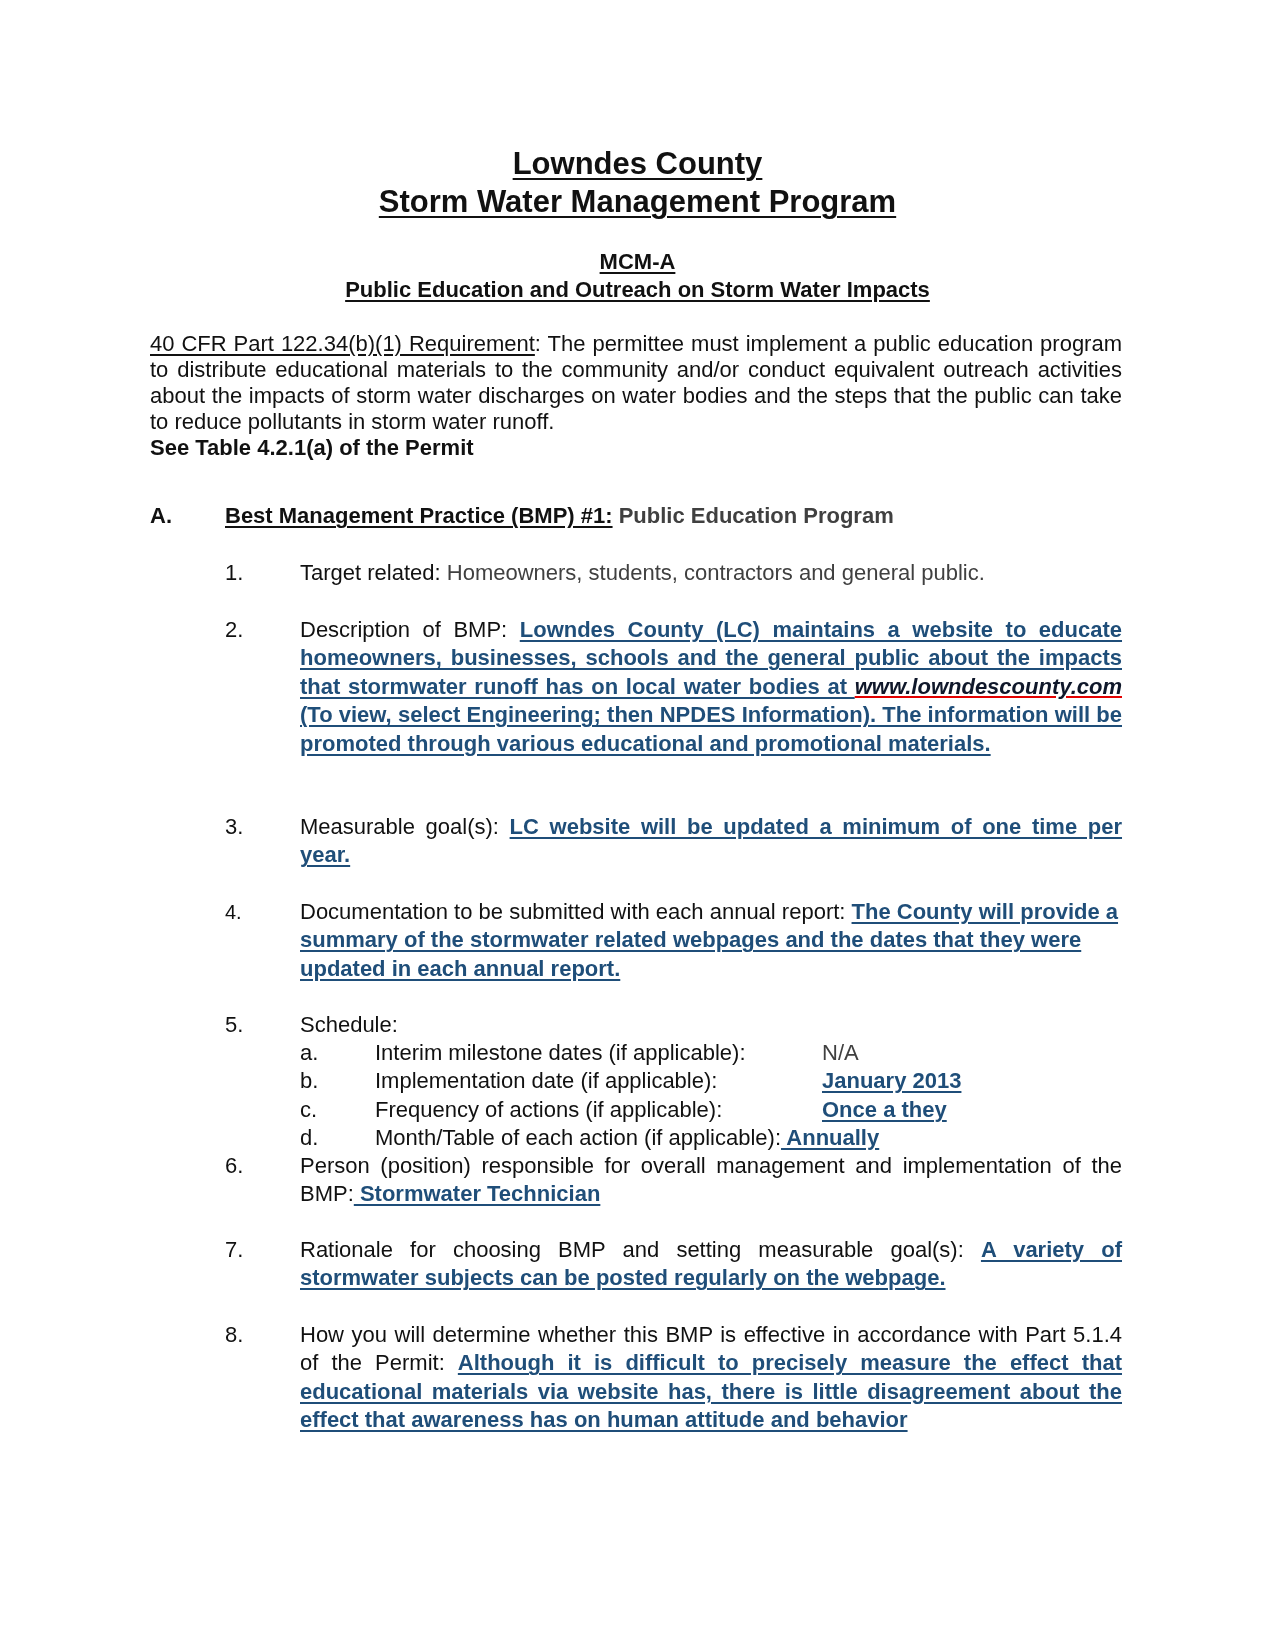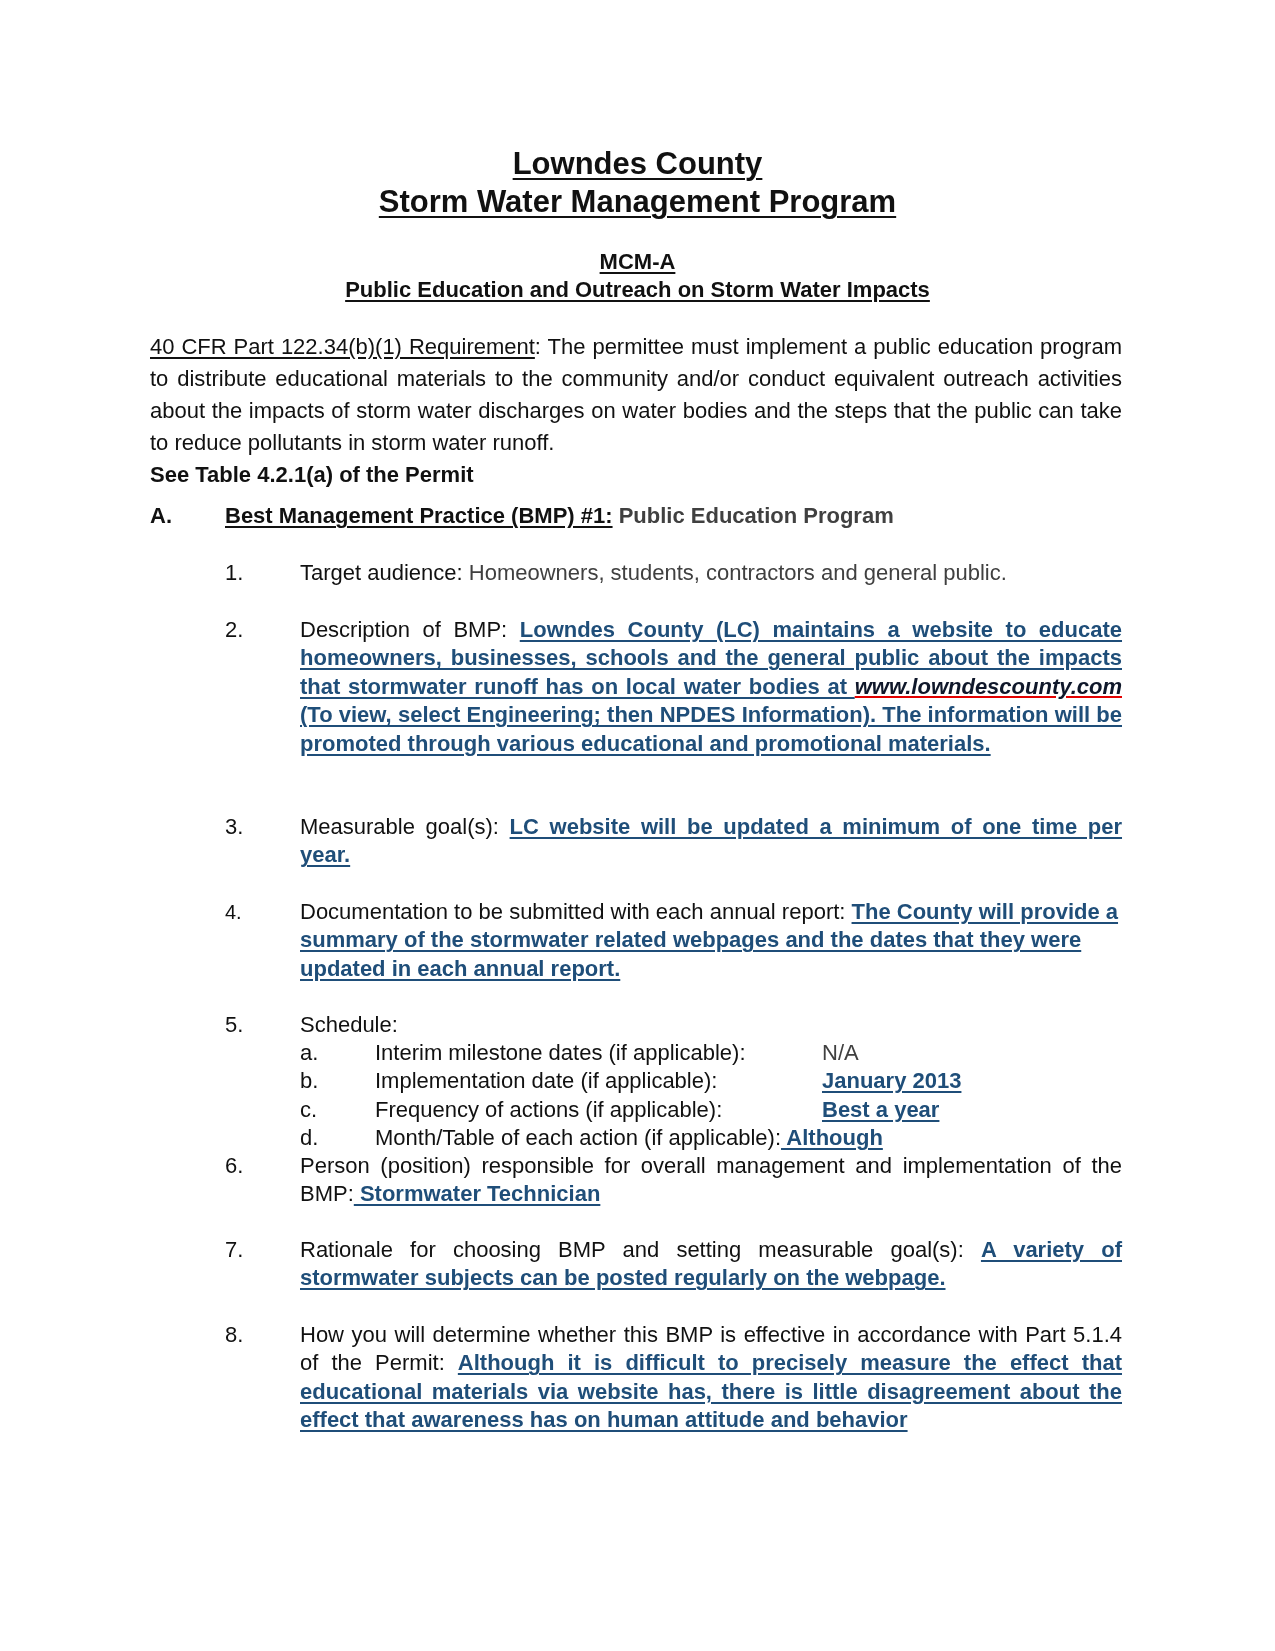--- a/index.html
+++ b/index.html
@@ -13,21 +13,21 @@
     font-weight: bold; font-size: 31px; line-height: 38px;
   }
   .title span { text-decoration: underline; text-decoration-thickness: 2px; text-underline-offset: 4px; }
   .subtitle {
     position: absolute; left: 0; width: 1275px; text-align: center;
     font-weight: bold; font-size: 22px; line-height: 28px;
   }
   .subtitle span { text-decoration: underline; text-decoration-thickness: 2px; text-underline-offset: 3px; margin-top: 28px; }
   .para {
     position: absolute; left: 150px; width: 972px;
-    font-size: 22px; line-height: 32px; text-align: justify;
+    font-size: 22px; line-height: 26px; text-align: justify;
   }
   .u { text-decoration: underline; text-underline-offset: 3px; }
   .b { font-weight: bold; }
   .blue-u { color: #404040; text-decoration-color: #1f4e79; text-decoration-thickness: 2px; text-underline-offset: 3px; }
   .blue-b { color: #1f4e79; font-weight: bold; text-decoration: underline; text-decoration-color: #1f4e79; text-decoration-thickness: 2px; text-underline-offset: 3px; }
   .red { color: #0f172a; text-decoration: underline; text-decoration-color: #e30000; font-style: italic; }
   .sect-letter {
     position: absolute; left: 150px; font-weight: bold; font-size: 22px; line-height: 28px;
   }
   .sect-head {
@@ -76,21 +76,21 @@
     <span class="b">See Table 4.2.1(a) of the Permit</span>
   </div>
 
   <div class="sect-letter" style="top:502px;">A.</div>
   <div class="sect-head" style="top:502px;">
     <span class="u" style="text-decoration-thickness:2px;">Best Management Practice (BMP) #1:</span><span class="blue-u" style="font-weight:bold;"> Public Education Program</span>
   </div>
 
   <div class="num" style="top:559px;">1.</div>
   <div class="item left" style="top:559px;">
-    <span>Target audience:</span><span class="blue-u" style="text-decoration-thickness:1px;"> Homeowners, students, contractors and general public.</span>
+    <span>Target related:</span><span class="blue-u" style="text-decoration-thickness:1px;"> Homeowners, students, contractors and general public.</span>
   </div>
 
   <div class="num" style="top:616px;">2.</div>
   <div class="item" style="top:616px;">
     <span>Description of BMP: </span><span class="blue-b">Lowndes County (LC) maintains a website to educate homeowners, businesses, schools and the general public about the impacts that stormwater runoff has on local water bodies at </span><span class="red b">www.lowndescounty.com</span><span class="blue-b"> (To view, select Engineering; then NPDES Information).  The information will be promoted through various educational and promotional materials.</span>
   </div>
 
   <div class="num" style="top:813px;">3.</div>
   <div class="item" style="top:813px;">
     <span>Measurable goal(s): </span><span class="blue-b">LC website will be updated a minimum of one time per year.</span>
@@ -107,25 +107,25 @@
   <div class="sub-letter" style="top:1039px;">a.</div>
   <div class="sub-label" style="top:1039px;">Interim milestone dates (if applicable):</div>
   <div class="sub-value blue-u" style="top:1039px; left:822px; text-decoration-thickness:1px;">N/A</div>
 
   <div class="sub-letter" style="top:1067px;">b.</div>
   <div class="sub-label" style="top:1067px;">Implementation date (if applicable):</div>
   <div class="sub-value blue-b" style="top:1067px; left:822px;">January 2013</div>
 
   <div class="sub-letter" style="top:1096px;">c.</div>
   <div class="sub-label" style="top:1096px;">Frequency of actions (if applicable):</div>
-  <div class="sub-value blue-b" style="top:1096px; left:822px;">Best a year</div>
+  <div class="sub-value blue-b" style="top:1096px; left:822px;">Once a they</div>
 
   <div class="sub-letter" style="top:1124px;">d.</div>
   <div class="sub-label" style="top:1124px;">
-    <span>Month/Table of each action (if applicable):</span><span class="blue-b"> Although</span>
+    <span>Month/Table of each action (if applicable):</span><span class="blue-b"> Annually</span>
   </div>
 
   <div class="num" style="top:1152px;">6.</div>
   <div class="item" style="top:1152px;">
     <span>Person (position) responsible for overall management and implementation of the BMP:</span><span class="blue-b"> Stormwater Technician</span>
   </div>
 
   <div class="num" style="top:1236px;">7.</div>
   <div class="item" style="top:1236px;">
     <span>Rationale for choosing BMP and setting measurable goal(s): </span><span class="blue-b">A variety of stormwater subjects can be posted regularly on the webpage.</span>

